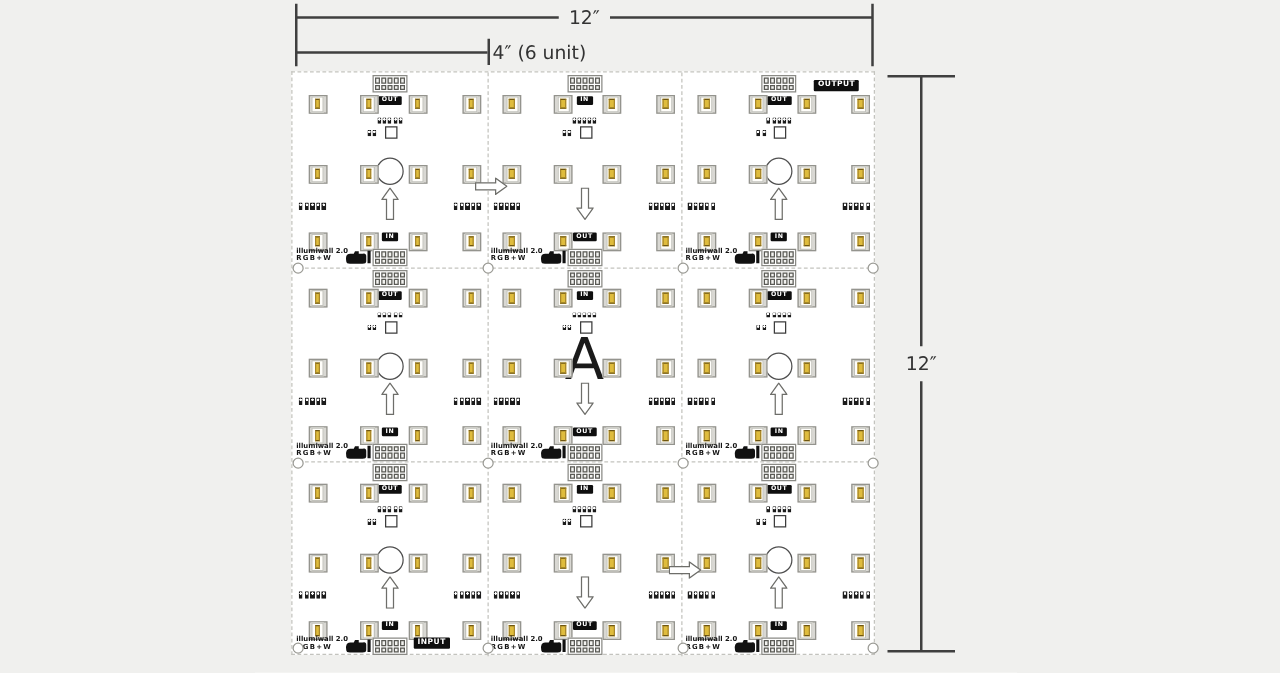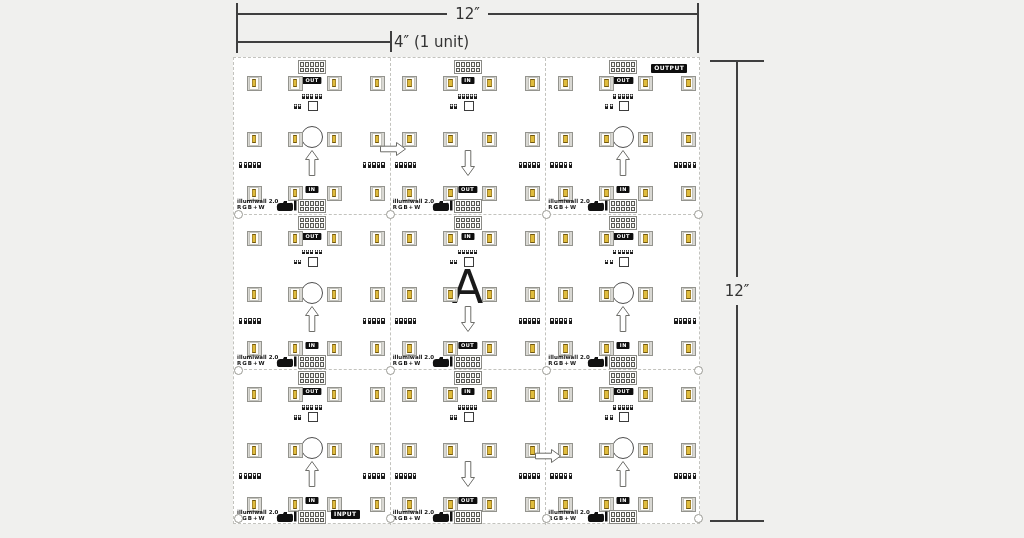--- a/index.html
+++ b/index.html
@@ -63,21 +63,21 @@
   <div class="dim-h" style="left:237px;top:6px;width:461px">
     <div class="dl"></div>
     <span>12″</span>
     <div class="dl"></div>
   </div>
   <div class="tick-v" style="left:236px;top:3px;height:50px"></div>
   <div class="tick-v" style="left:697px;top:3px;height:50px"></div>
 
   <div class="hline" style="left:237px;top:41px;width:153px"></div>
   <div class="tick-v" style="left:390px;top:31px;height:21px"></div>
-  <span class="dim-text" style="left:394px;top:33px">4″ (1 unit)</span>
+  <span class="dim-text" style="left:394px;top:33px">4″ (6 unit)</span>
 
   <div class="dim-v" style="left:717px;top:61px;width:40px;height:460px">
     <div class="dv"></div>
     <span>12″</span>
     <div class="dv"></div>
   </div>
   <div class="tick-h" style="left:710px;top:60px;width:54px"></div>
   <div class="tick-h" style="left:710px;top:520px;width:54px"></div>
 
   <div id="panel">

